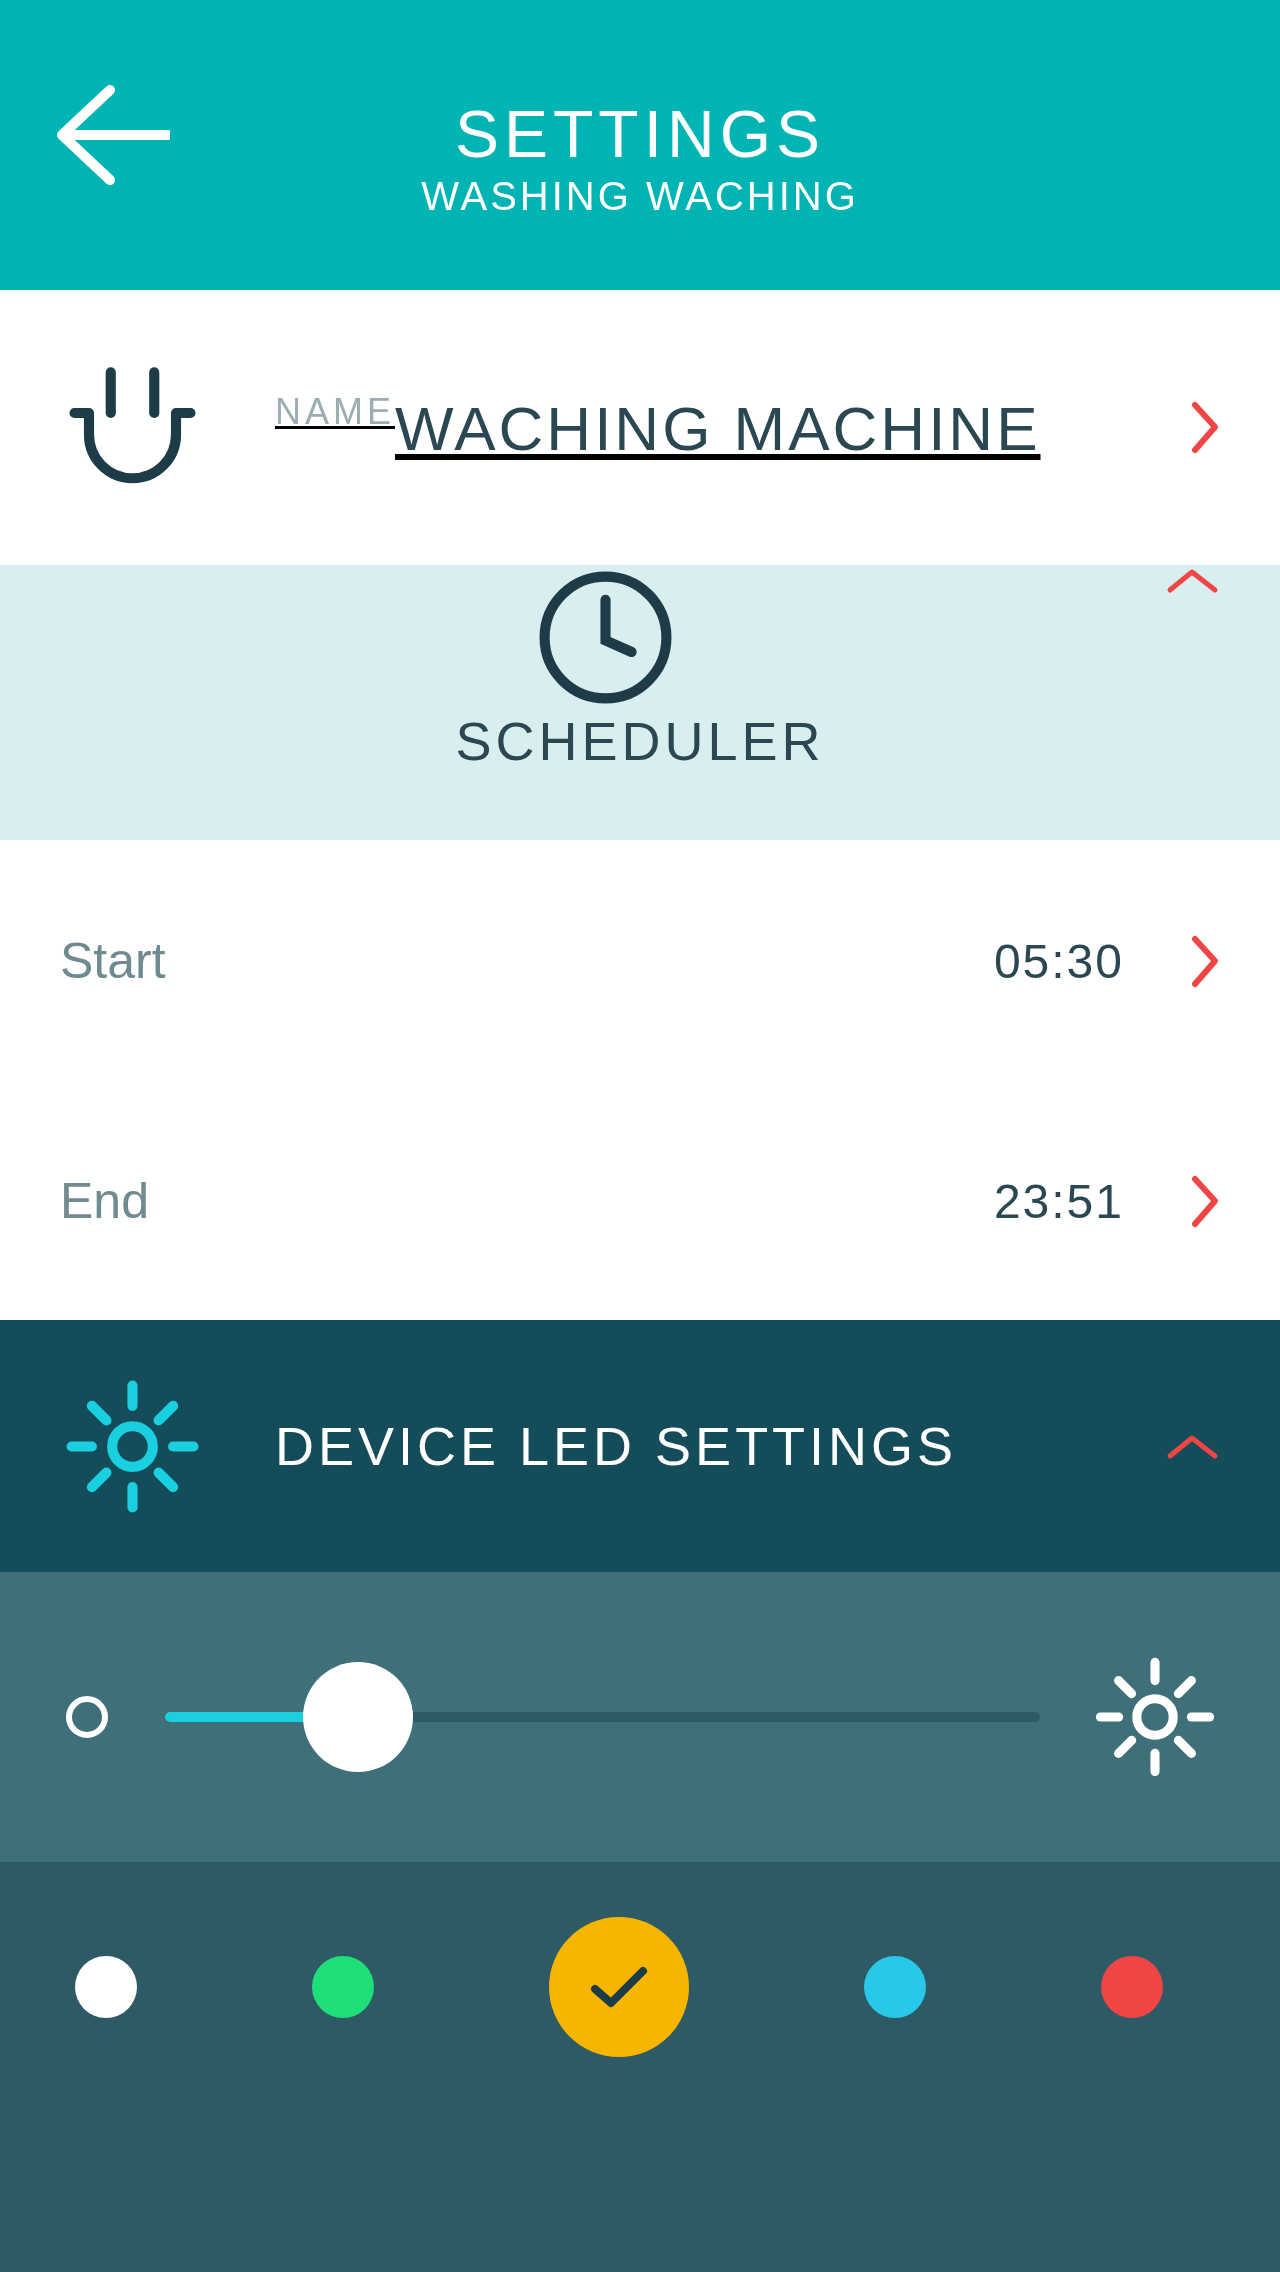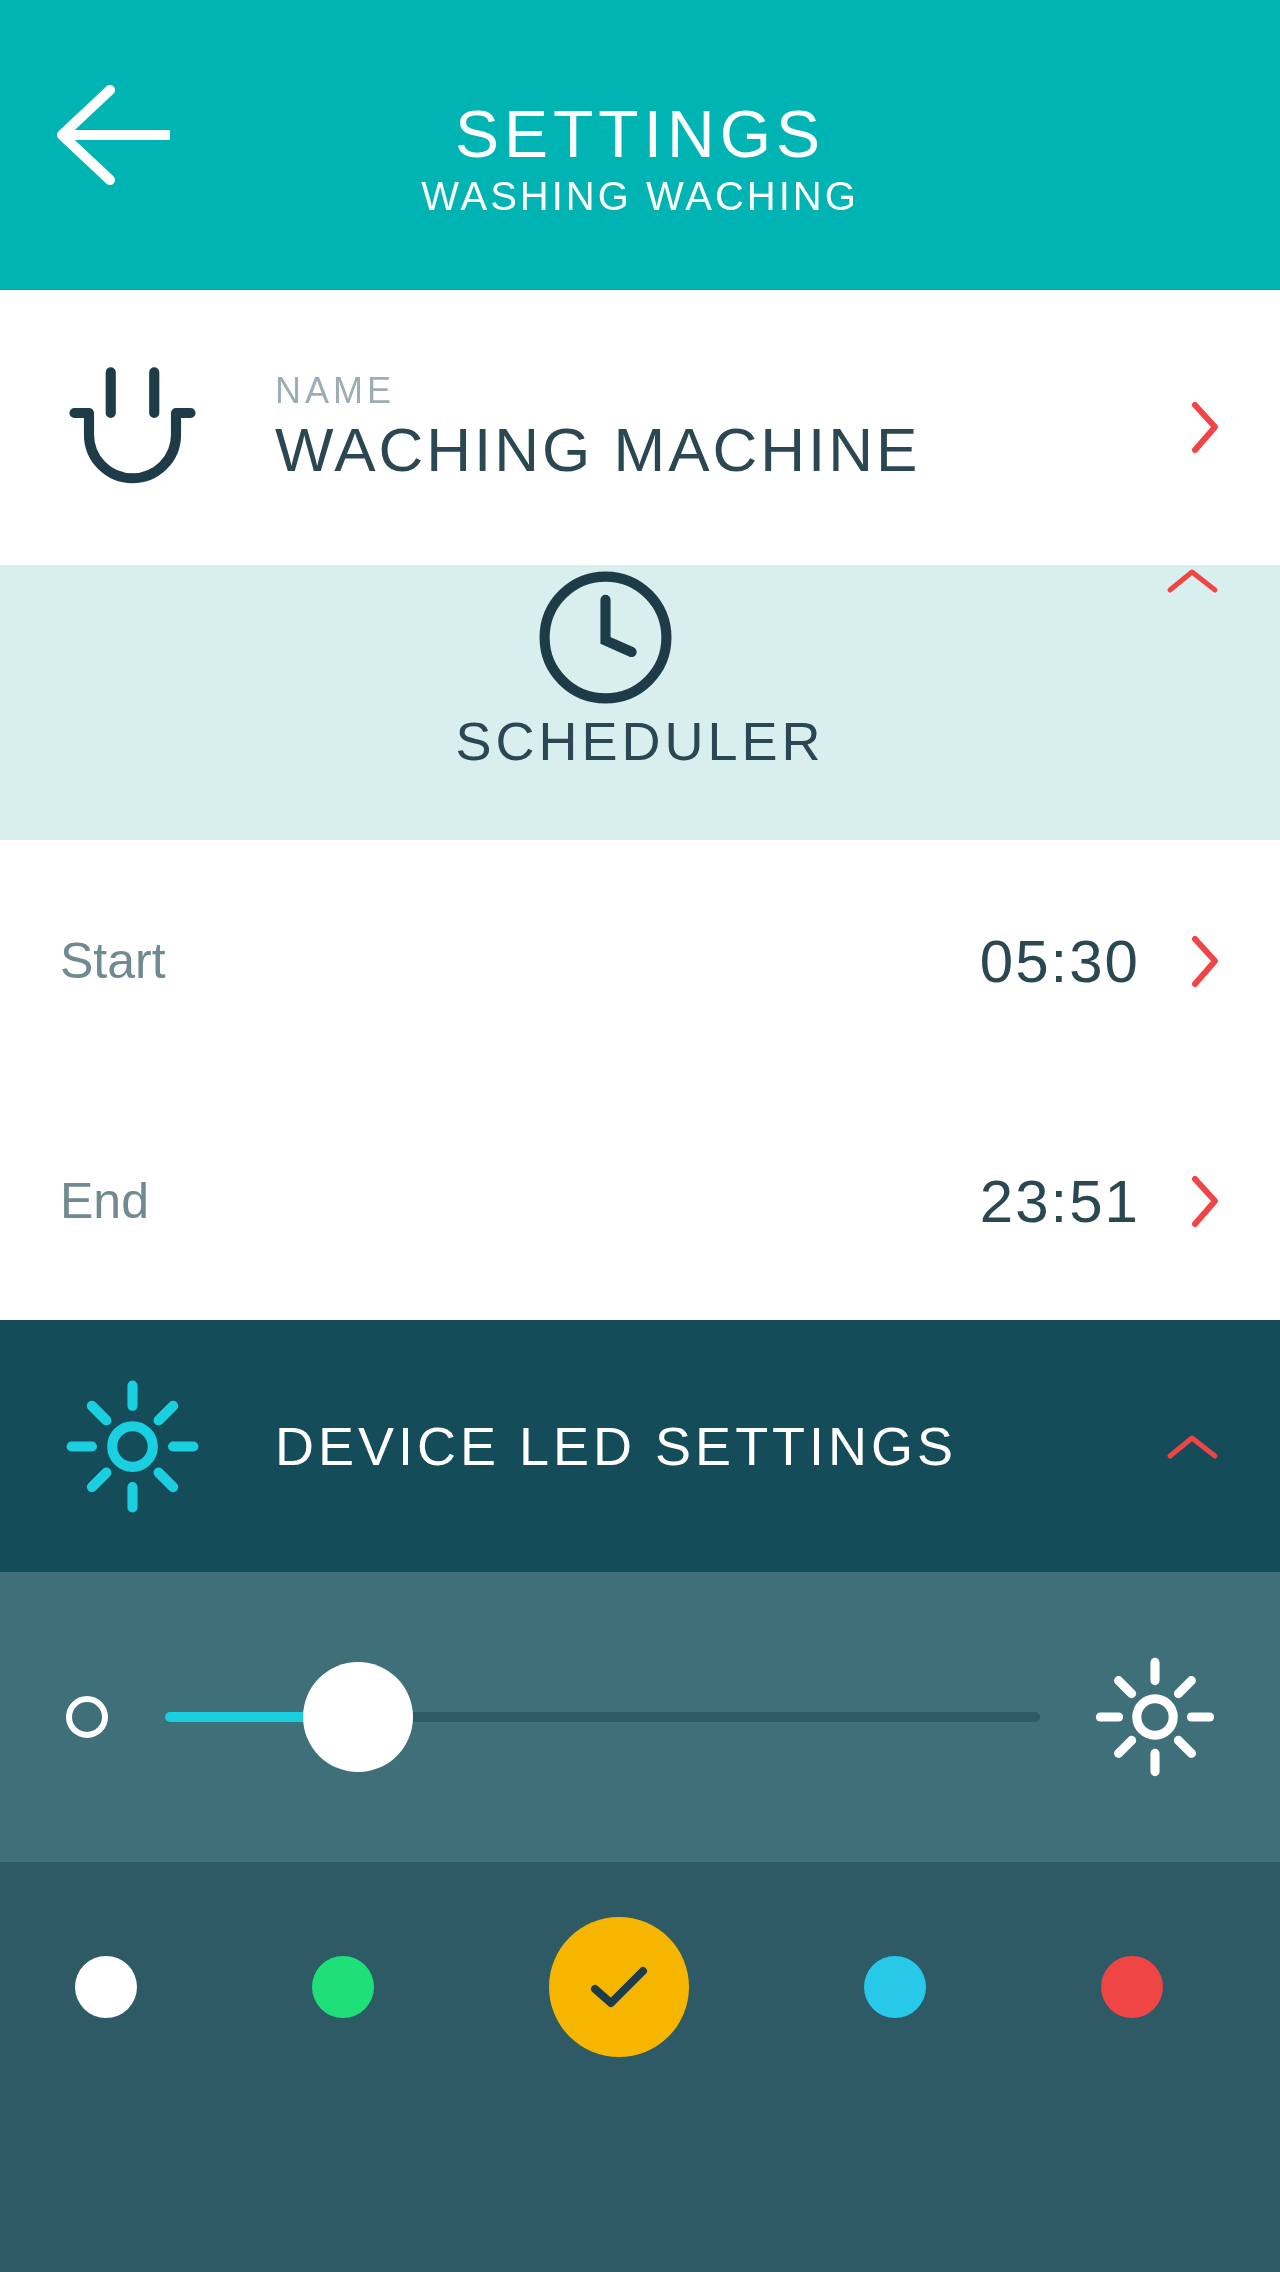--- a/index.html
+++ b/index.html
@@ -43,21 +43,21 @@
   
   .name-row {
     background: #ffffff;
     height: 275px;
     display: flex;
     align-items: center;
     padding: 0 60px;
     position: relative;
   }
   .plug-icon { margin-right: 70px; }
-  .name-labels { display: flex; flex-direction: column; }
+  .name-labels { display: flex; flex-direction: row; text-decoration: underline; }
   .name-caption {
     color: #9caeb2;
     font-size: 36px;
     letter-spacing: 4px;
     font-weight: 500;
   }
   .name-value {
     color: #2b4852;
     font-size: 62px;
     letter-spacing: 3px;
@@ -101,23 +101,23 @@
     position: relative;
     border-top: 2px solid rgba(255,255,255,0.3);
   }
   .sched-label {
     color: #6f8b90;
     font-size: 50px;
     font-weight: 400;
   }
   .sched-value {
     position: absolute;
-    right: 140px;
+    right: 156px;
     color: #2b4852;
-    font-size: 60px;
+    font-size: 48px;
     font-weight: 400;
     letter-spacing: 2px;
     margin-left: 45px;
   }
 
   
   .led-header {
     background: #144c5a;
     height: 252px;
     display: flex;

